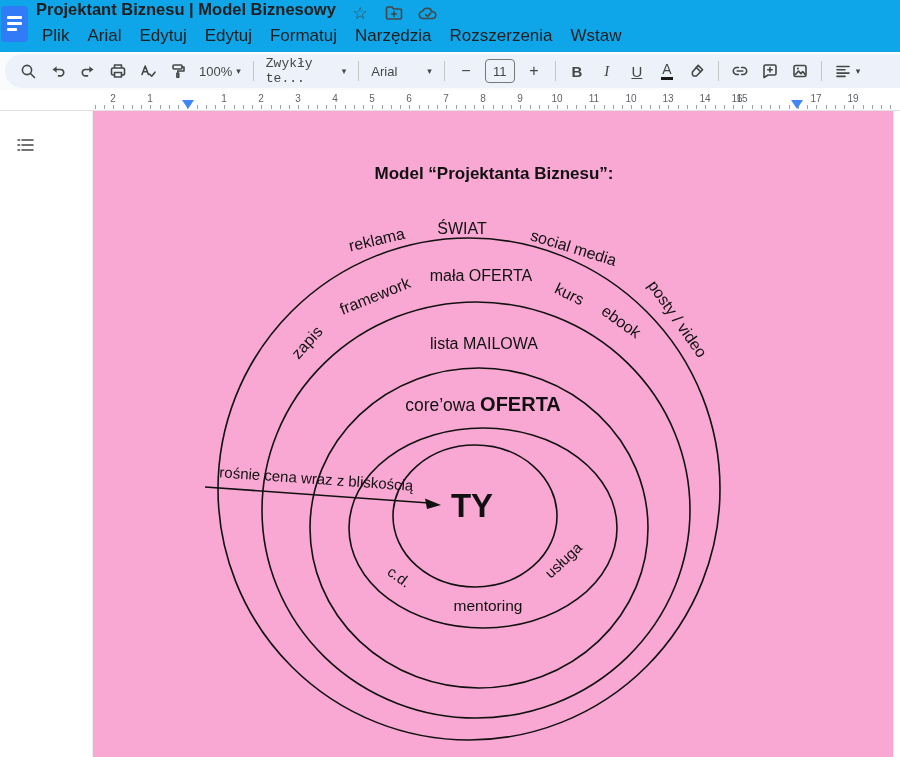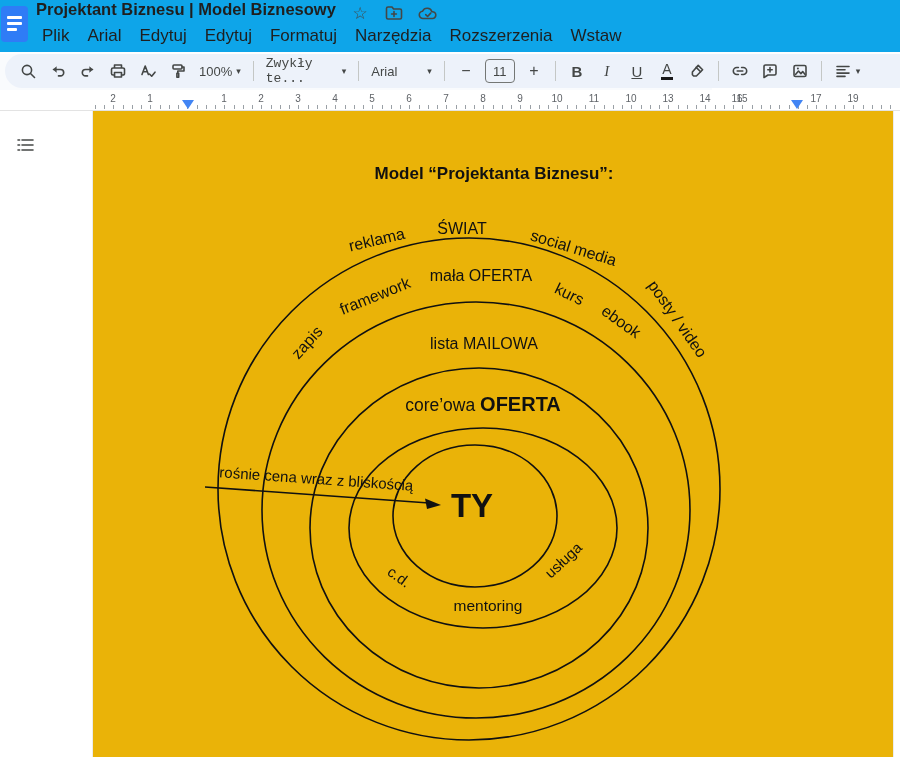--- a/index.html
+++ b/index.html
@@ -49,21 +49,21 @@
                 border-left:6px solid transparent; border-right:6px solid transparent;
                 border-top:9px solid #4285f4; cursor:pointer; }
 
   
   .main { position:absolute; left:0; top:111px; width:900px; height:646px; background:#fff; }
   .left-gutter { position:absolute; left:0; top:0; width:93px; height:646px; background:#fff;
                  border-right:1px solid #ececec; }
   .outline-btn { position:absolute; left:14px; top:22px; width:24px; height:24px; color:#444746;
                  display:flex; align-items:center; justify-content:center; cursor:pointer; }
   .page-edge-r { position:absolute; left:893px; top:0; width:1px; height:646px; background:#ececec; }
-  .page { position:absolute; left:93px; top:0; width:800px; height:646px; background:#eab308;text-align:right; }
+  .page { position:absolute; left:93px; top:0; width:800px; height:646px; background:#f9a8d4;text-align:right; }
 
   svg text { fill:#111; }
   .icon-stroke { stroke:#444746; stroke-width:1.6; fill:none; stroke-linecap:round; stroke-linejoin:round; }
 </style>
 </head>
 <body>
 
 <div class="header">
   <div class="docs-icon">
     <i style="top:10px;width:15px"></i>

